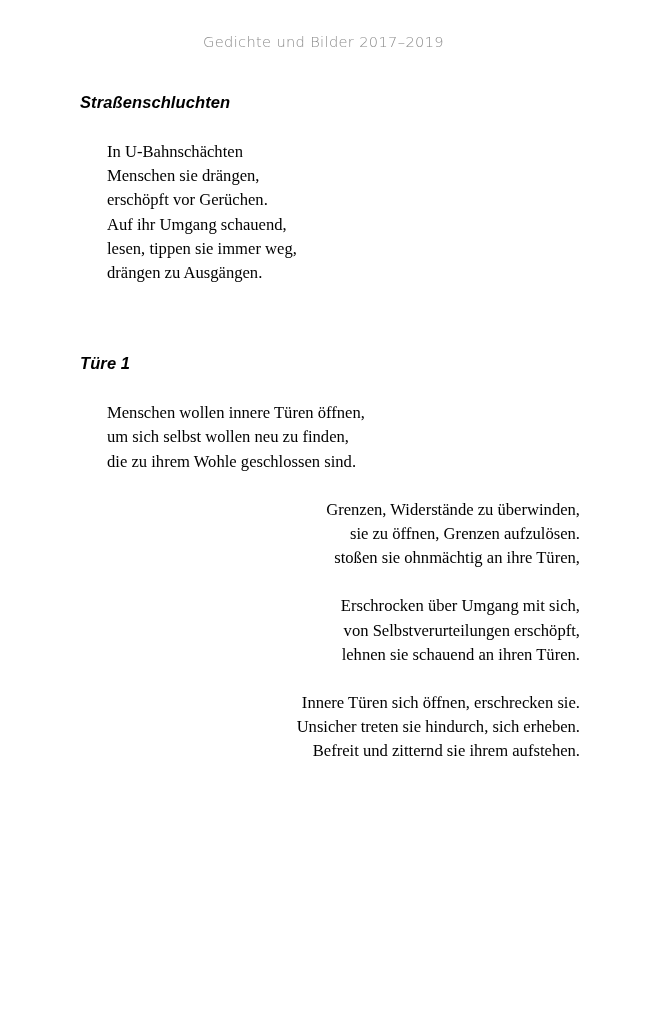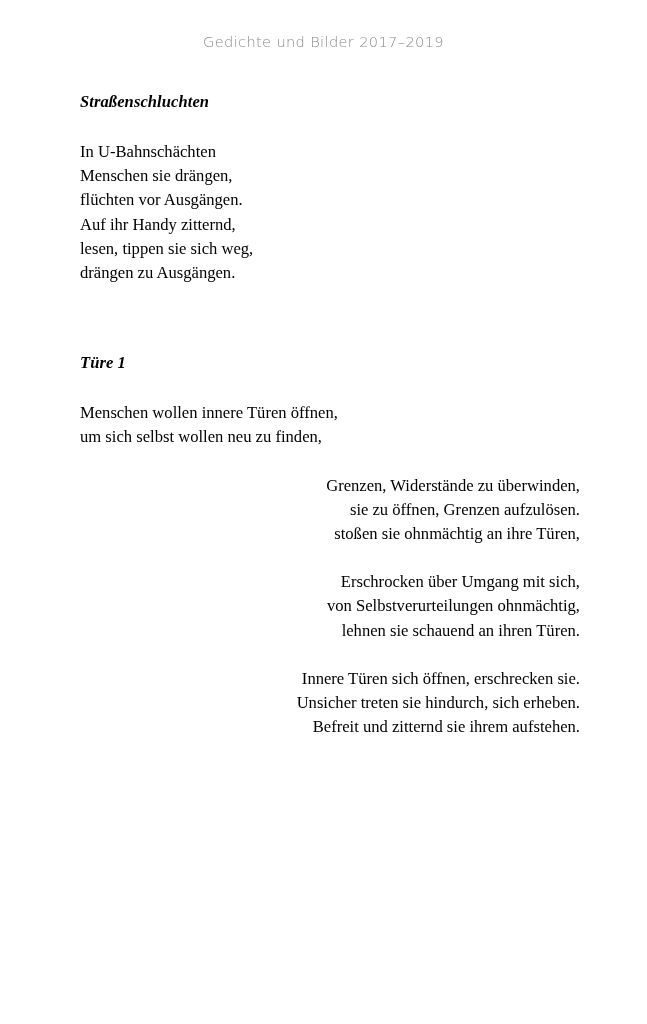--- a/index.html
+++ b/index.html
@@ -45,21 +45,21 @@
   }
 
   .poem {
     margin: 0;
   }
   .poem + .poem {
     margin-top: 66px;
   }
 
   .poem-title {
-    font-family: Liberation Serif, serif;
+    font-family: Liberation Sans, sans-serif;
     font-weight: bold;
     font-style: italic;
     font-size: 16.5px;
     line-height: 24px;
     margin: 0 0 0 0;
     color: #000000;
     letter-spacing: 0.1px;
   }
 
   .stanza {
@@ -68,20 +68,21 @@
     line-height: 24.2px;
   }
   .stanza .line {
     display: block;
     white-space: pre;
   }
 
   
   .poem-title + .stanza {
     margin-top: 26px;
+    margin-left: 27px;
   }
   
   .stanza + .stanza {
     margin-top: 24px;
     text-align: right;
   }
 
   
   .footer {
     position: absolute;
@@ -118,40 +119,41 @@
 
   <div class="running-head">Gedichte und Bilder 2017–2019</div>
 
   <div class="content">
 
   <article class="poem">
         <h2 class="poem-title">Straßenschluchten</h2>
         <p class="stanza">
           <span class="line">In U-Bahnschächten</span>
           <span class="line">Menschen sie drängen,</span>
-          <span class="line">flüchten vor Ausgängen.</span>
-          <span class="line">Auf ihr Handy zitternd,</span>
-          <span class="line">lesen, tippen sie sich weg,</span>
+          <span class="line">erschöpft vor Gerüchen.</span>
+          <span class="line">Auf ihr Umgang schauend,</span>
+          <span class="line">lesen, tippen sie immer weg,</span>
           <span class="line">drängen zu Ausgängen.</span>
         </p>
       </article>
       <article class="poem">
         <h2 class="poem-title">Türe 1</h2>
         <p class="stanza">
           <span class="line">Menschen wollen innere Türen öffnen,</span>
           <span class="line">um sich selbst wollen neu zu finden,</span>
+          <span class="line">die zu ihrem Wohle geschlossen sind.</span>
         </p>
         <p class="stanza">
           <span class="line">Grenzen, Widerstände zu überwinden,</span>
           <span class="line">sie zu öffnen, Grenzen aufzulösen.</span>
           <span class="line">stoßen sie ohnmächtig an ihre Türen,</span>
         </p>
         <p class="stanza">
           <span class="line">Erschrocken über Umgang mit sich,</span>
-          <span class="line">von Selbstverurteilungen ohnmächtig,</span>
+          <span class="line">von Selbstverurteilungen erschöpft,</span>
           <span class="line">lehnen sie schauend an ihren Türen.</span>
         </p>
         <p class="stanza">
           <span class="line">Innere Türen sich öffnen, erschrecken sie.</span>
           <span class="line">Unsicher treten sie hindurch, sich erheben.</span>
           <span class="line">Befreit und zitternd sie ihrem aufstehen.</span>
         </p>
       </article>
     </div>
 

